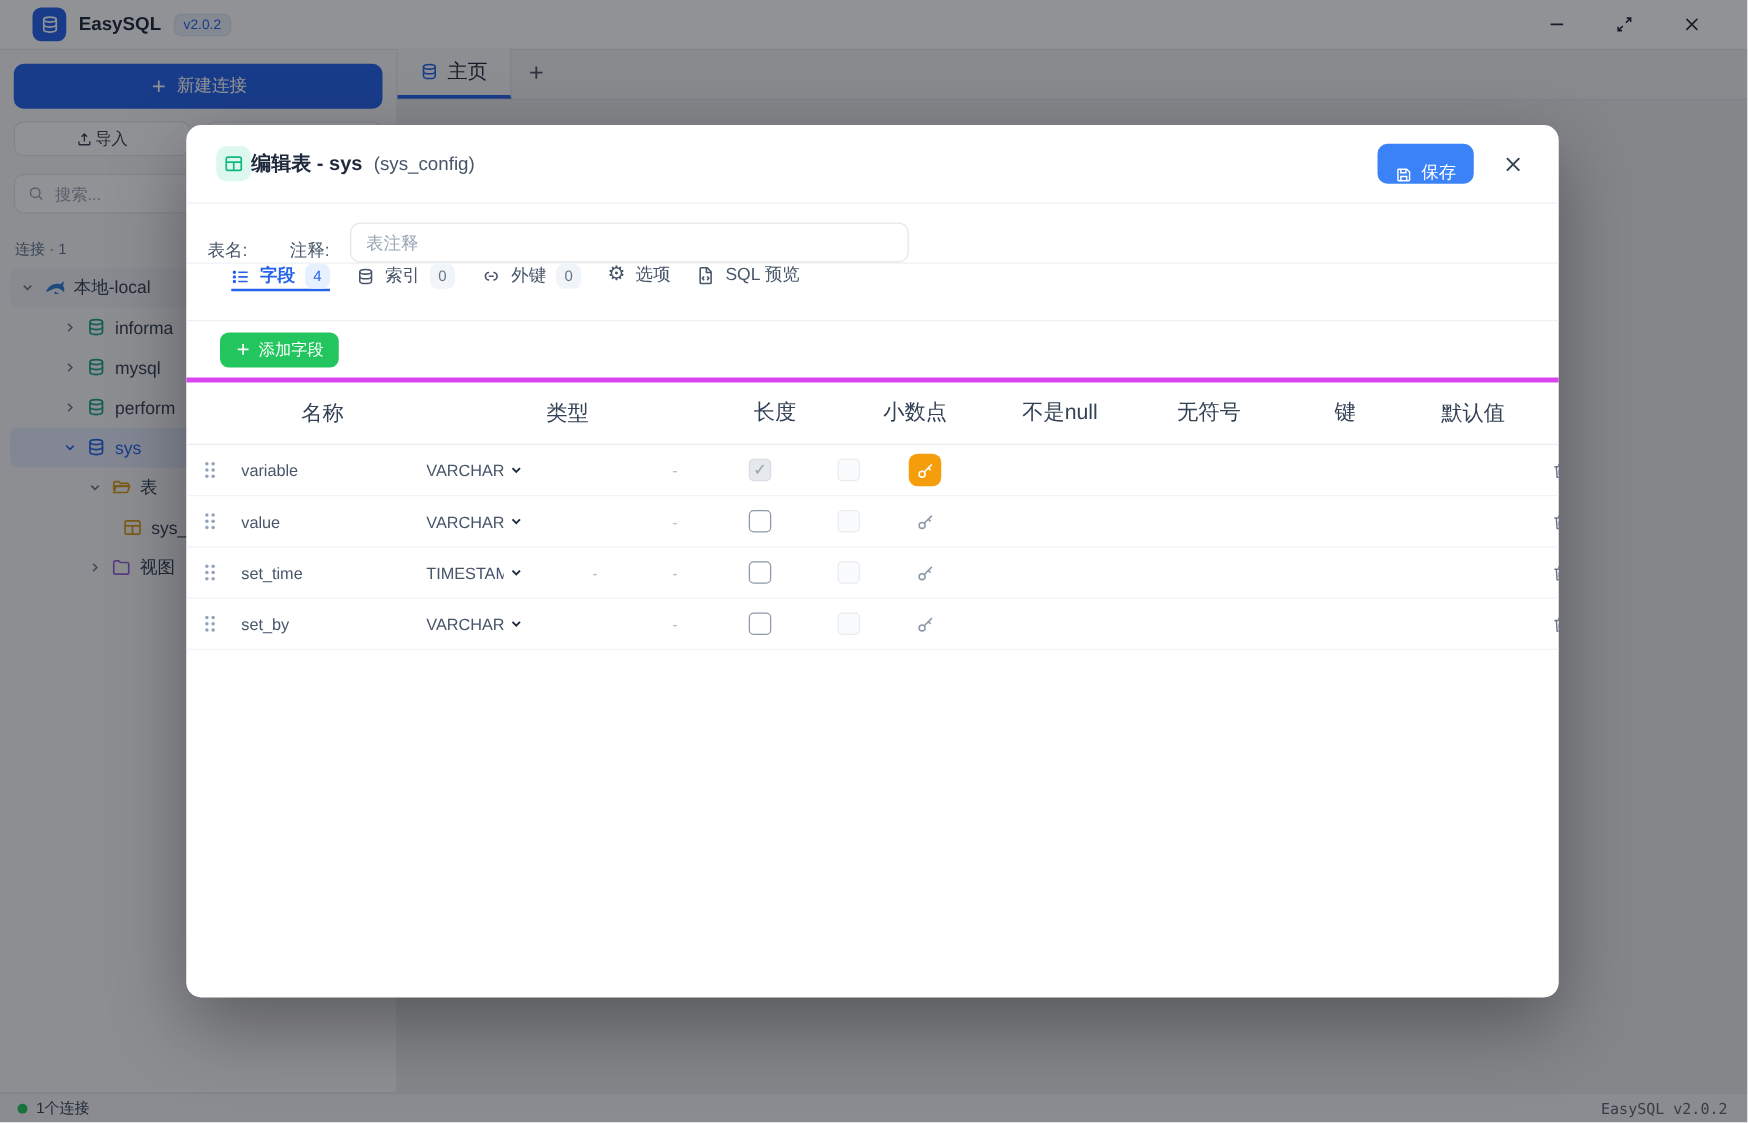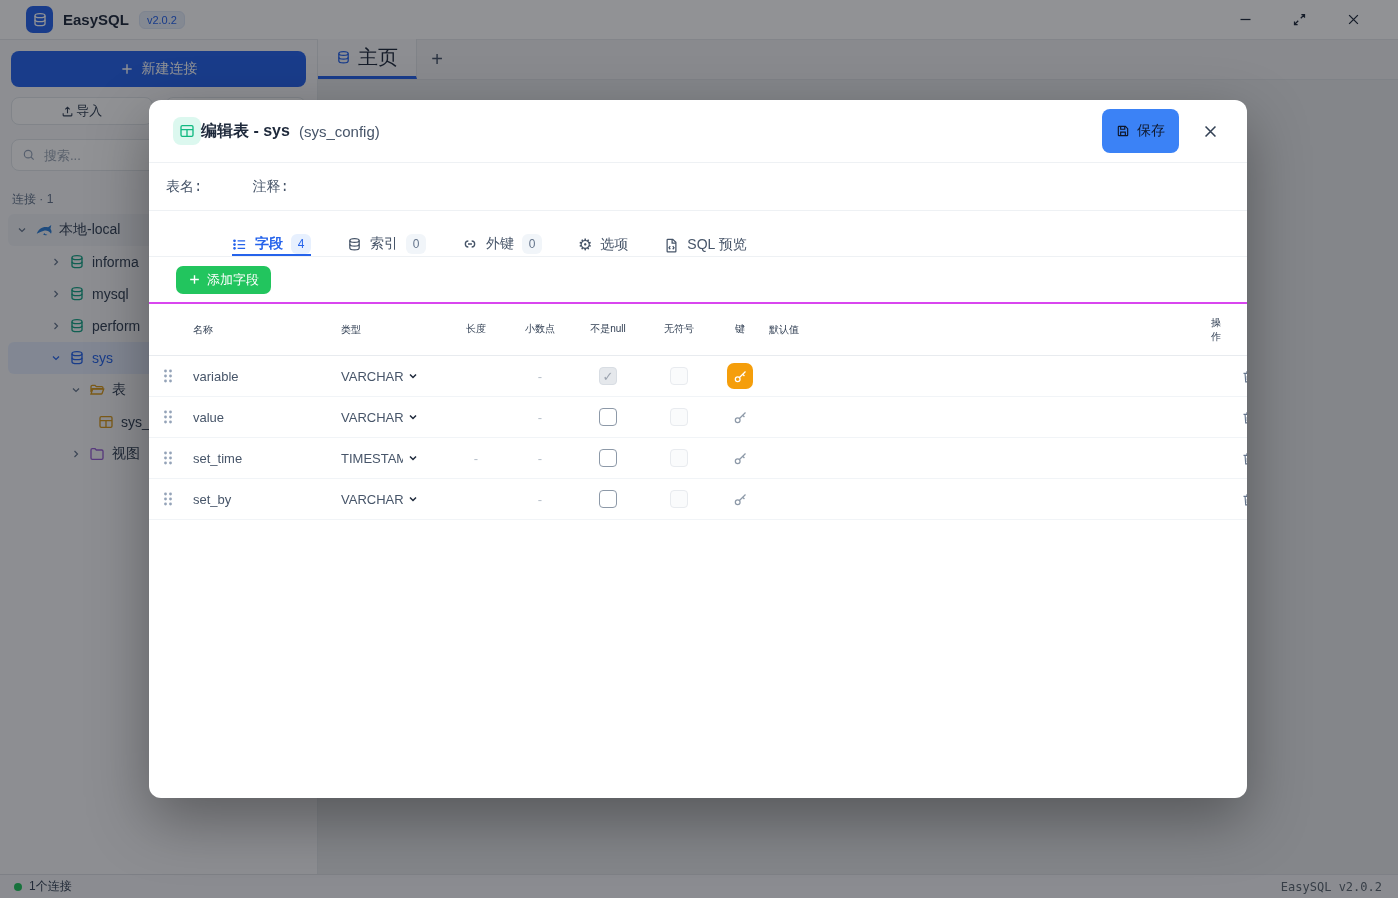--- a/index.html
+++ b/index.html
@@ -29,61 +29,61 @@
   .tree-row.hl { background:#eef1f5; }
   .tree-row.sel { background:#e3ecfb; color:#2563eb; }
   .chev { color:#64748b; flex:0 0 auto; }
   .tree-row.sel .chev { color:#2563eb; }
   .ticon { flex:0 0 auto; }
   .ind1 { margin-left:34px; } .ind2 { margin-left:54px; } .ind3 { margin-left:82px; }
 
   
   .main { position:absolute; left:318px; top:40px; right:0; height:834px; background:#e7e9ec; z-index:1; }
   .tabbar { height:40px; background:#f0f1f3; border-bottom:1px solid #dfe2e6; display:flex; align-items:flex-end; }
-  .tab { height:40px; padding:0 18px; background:#f7f8fa; display:flex; align-items:center; gap:7px; font-size:20px; color:#1e293b; border-bottom:3px solid #2563eb; border-right:1px solid #e1e4e8; cursor:pointer; }
+  .tab { height:40px; padding:0 18px; background:#f7f8fa; display:flex; align-items:center; gap:7px; font-size:16px; color:#1e293b; border-bottom:3px solid #2563eb; border-right:1px solid #e1e4e8; cursor:pointer; }
   .tab-add { width:40px; height:40px; display:flex; align-items:center; justify-content:center; color:#475569; font-size:20px; cursor:pointer; }
 
   
   .statusbar { position:absolute; left:0; bottom:0; width:1398px; height:24px; background:#f4f5f7; border-top:1px solid #dcdfe3; display:flex; align-items:center; padding:0 10px; font-size:12px; color:#334155; z-index:1; }
   .status-dot { width:8px; height:8px; border-radius:50%; background:#22c55e; margin:0 7px 0 4px; }
   .status-right { margin-left:auto; font-family:"DejaVu Sans Mono","Liberation Mono",monospace; font-size:12px; color:#5b6672; padding-right:6px; }
 
   
   .overlay { position:absolute; inset:0; background:rgba(10,14,20,0.45); z-index:50; }
 
   
   .modal { position:absolute; left:149px; top:100px; width:1098px; height:698px; background:#fff; border-radius:12px; box-shadow:0 22px 60px rgba(0,0,0,.35); z-index:100; overflow:hidden; }
   .m-header { height:62px; display:flex; align-items:center; padding:0 24px; }
   .m-icon { width:28px; height:28px; border-radius:8px; background:#dcf8ef; color:#10b981; display:flex; align-items:center; justify-content:center; }
   .m-title { font-size:16px; font-weight:bold; color:#1e293b; margin-left:0; }
   .m-subtitle { font-size:15px; color:#475569; margin-left:9px; }
   .m-actions { margin-left:auto; display:flex; align-items:center; gap:18px; }
-  .btn-save { height:44px; padding:0 14px; background:#3b82f6; color:#0f172a; border:none; border-radius:8px; font-size:14px; display:flex; align-items:center; gap:7px; cursor:pointer; }
+  .btn-save { height:32px; padding:0 14px; background:#3b82f6; color:#ffffff; border:none; border-radius:8px; font-size:14px; display:flex; align-items:flex-end; gap:7px; cursor:pointer; }
   .m-close { width:26px; height:26px; display:flex; align-items:center; justify-content:center; color:#334155; cursor:pointer; }
   .divider { height:1px; background:#eef1f4; }
 
-  .m-form { height:47px; display:flex; align-items:center; padding:0 17px; gap:26px;font-family:Liberation Mono, monospace; }
+  .m-form { height:47px; display:flex; align-items:flex-end; padding:0 17px; gap:10px; }
   .f-label { font-size:14px; color:#475569; }
   .f-input { height:32px; border:1px solid #e2e6ea; border-radius:8px; padding:0 12px; font-size:14px; color:#8b97a7; outline:none; font-family:inherit; }
   .f-input::placeholder { color:#9aa5b4; }
   .f-name { width:193px; }
   .f-comment { width:447px; margin-left:16px; }
 
-  .m-tabs { height:45px; display:flex; align-items:flex-end; padding-left:36px; gap:36px;margin-left:47px; }
+  .m-tabs { height:45px; display:flex; align-items:flex-start; padding-left:36px; gap:21px; }
   .m-tab { display:flex; align-items:center; gap:8px; font-size:14px; color:#475569; cursor:pointer; border-bottom:2px solid transparent; }
   .m-tab.active { color:#2563eb; border-bottom-color:#2563eb; font-weight:bold; }
   .badge { min-width:20px; height:20px; border-radius:6px; background:#f1f5f9; color:#64748b; font-size:12px; font-weight:normal; display:flex; align-items:center; justify-content:center; padding:0 5px; }
   .badge.blue { background:#e7f0fe; color:#2563eb; }
   .gear-glyph { font-size:16px; line-height:1; }
 
   .m-toolbar { height:45px; display:flex; align-items:center; padding:0 27px; }
   .btn-add { height:28px; padding:0 12px; background:#22c55e; color:#fff; border:none; border-radius:7px; font-size:13px; display:flex; align-items:center; gap:6px; cursor:pointer; }
 
   .grid-row { display:grid; grid-template-columns:30px 148px 100px 70px 58px 78px 64px 58px 142px 300px 1fr 50px; align-items:center; padding:0 14px; }
-  .g-head { height:54px; font-size:10px; color:#334155; font-weight:500; border-bottom:1px solid #e8ebef; border-top:2px solid #d946ef; }
+  .g-head { height:54px; font-size:17px; color:#334155; font-weight:500; border-bottom:1px solid #e8ebef; border-top:4px solid #d946ef;gap:48px; }
   .g-head .hc { text-align:center; line-height:1.45; }
   .g-head .hr { text-align:right; }
   .g-row { height:41px; font-size:13px; color:#475569; border-bottom:1px solid #f1f4f7; }
   .cell-c { text-align:center; color:#b6bfca; }
   .type-cell { display:flex; align-items:center; gap:4px; cursor:pointer; color:#475569; }
   .type-txt { max-width:62px; overflow:hidden; white-space:nowrap; }
   .handle { color:#94a3b8; cursor:grab; width:14px; }
   .cb-wrap { display:flex; justify-content:center; }
   .cb { width:18px; height:18px; border-radius:4px; border:1.5px solid #8d99a8; background:#fff; cursor:pointer; display:flex; align-items:center; justify-content:center; }
   .cb.dis { border:1px solid #e8ebef; background:#fafbfc; cursor:default; }
@@ -310,20 +310,21 @@
             <path d="M5 5l14 14M19 5L5 19"></path>
           </svg>
       </div>
     </div>
   </div>
   <div class="divider"></div>
 
   <div class="m-form">
     <span class="f-label">表名:</span>
     <span class="f-label" style="margin-left:24px">注释:</span>
+    <input class="f-input f-comment" style="margin-left: 6px;" placeholder="表注释">
   </div>
   <div class="divider"></div>
 
   <div class="m-tabs">
     <div class="m-tab active">
       <svg width="15" height="15" viewBox="0 0 24 24" stroke="currentColor" stroke-width="2" fill="none">
           <path d="M9 6h12M9 12h12M9 18h12"></path>
           <circle cx="4" cy="6" r="1.2" fill="currentColor"></circle>
           <circle cx="4" cy="12" r="1.2" fill="currentColor"></circle>
           <circle cx="4" cy="18" r="1.2" fill="currentColor"></circle>

